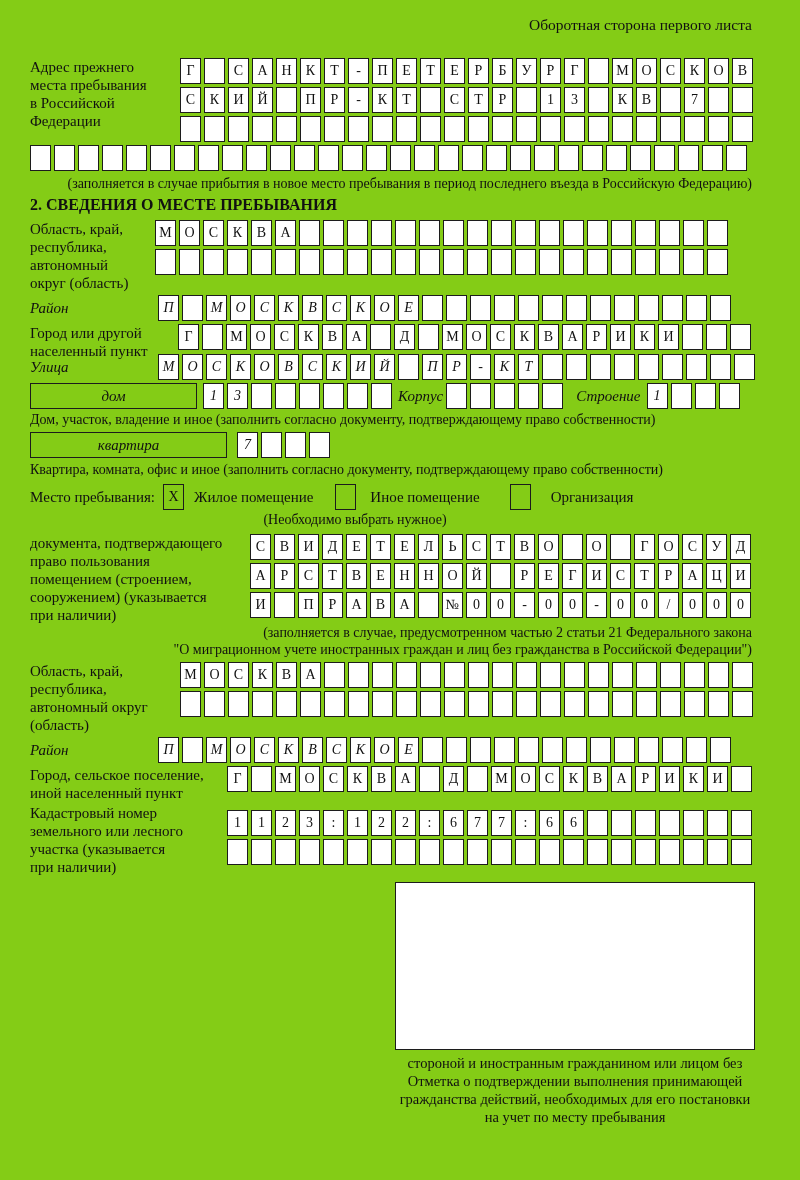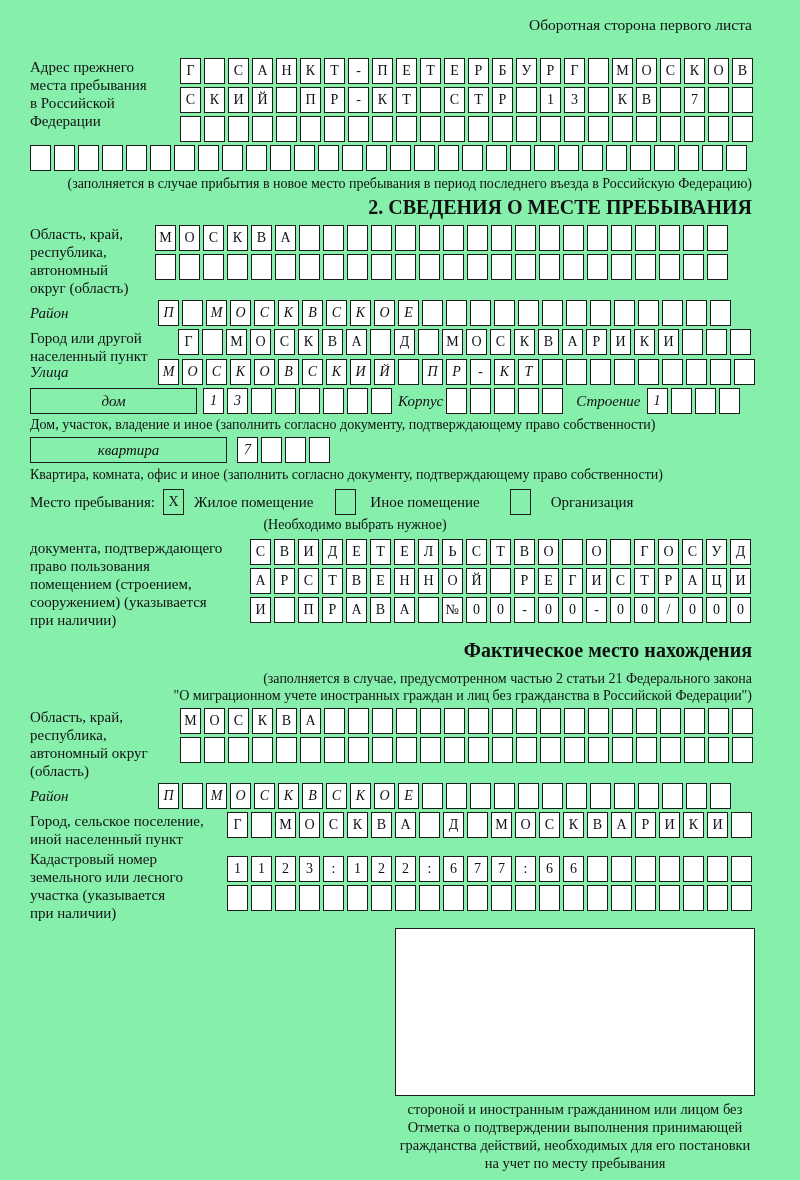--- a/index.html
+++ b/index.html
@@ -1,38 +1,38 @@
 <!DOCTYPE html>
 <html><head>
 <meta charset="utf-8">
 <style>
   html,body{margin:0;padding:0;background:#fff;}
   .sheet{
     width:800px;height:1180px;box-sizing:border-box;position:relative;
-    background:#86efac;color:#111;overflow:hidden;
+    background:#84cc16;color:#111;overflow:hidden;
     font-family:"Liberation Serif","DejaVu Serif",serif;
     padding:16px 48px 0 30px;
   }
   .title-line{text-align:right;font-size:15.5px;margin-bottom:24px;}
   .group{display:flex;align-items:flex-start;}
   .group.vcenter{align-items:center;font-style:italic;}
   .label{flex:none;font-size:15px;line-height:18px;}
   .w150{width:150px}.w125{width:125px}.w148{width:148px}.w128{width:128px}
   .w220{width:220px}.w197{width:197px}
   .rows{display:flex;flex-direction:column;gap:3px;}
   .cells{display:flex;}
   .cell{
     flex:none;width:21px;height:26px;box-sizing:border-box;margin-right:3px;
     border:1.5px solid #1c1c1c;display:flex;align-items:center;justify-content:center;
     font-size:14px;line-height:1;background:#fff;
   }
   .mt3{margin-top:3px}
   .note{font-size:14px;line-height:17px;}
   .center{text-align:right;}
-  .sec-title{font-weight:bold;font-size:20px;text-align:right;margin:4px 0 6px 0;}
+  .sec-title{font-weight:bold;font-size:16px;text-align:left;margin:4px 0 6px 0;}
   .rect-label{
     flex:none;height:26px;box-sizing:border-box;border:1.6px solid #1c1c1c;
     display:flex;align-items:center;justify-content:center;font-size:15px;
   }
   .inline-lbl{font-size:15px;line-height:26px;white-space:nowrap;}
   .chk{
     flex:none;width:21px;height:26px;box-sizing:border-box;border:1.5px solid #1c1c1c;
     display:inline-flex;align-items:center;justify-content:center;font-size:14px;
   }
   .stay-row{display:flex;align-items:center;margin-top:6px;}
@@ -456,21 +456,20 @@
           <span class="cell">0</span>
           <span class="cell">0</span>
           <span class="cell">/</span>
           <span class="cell">0</span>
           <span class="cell">0</span>
           <span class="cell">0</span>
         </div>
     </div>
   </div>
 
-  <div class="sec-title" style="margin-top:10px;margin-bottom:8px;">Фактическое место нахождения</div>
   <div class="note center">(заполняется в случае, предусмотренном частью 2 статьи 21 Федерального закона</div>
   <div class="note center" style="margin-bottom:4px;">"О миграционном учете иностранных граждан и лиц без гражданства в Российской Федерации")</div>
 
   <div class="group">
     <div class="label w150">
       <div>Область, край,</div>
       <div>республика,</div>
       <div>автономный округ</div>
       <div>(область)</div>
     </div>

